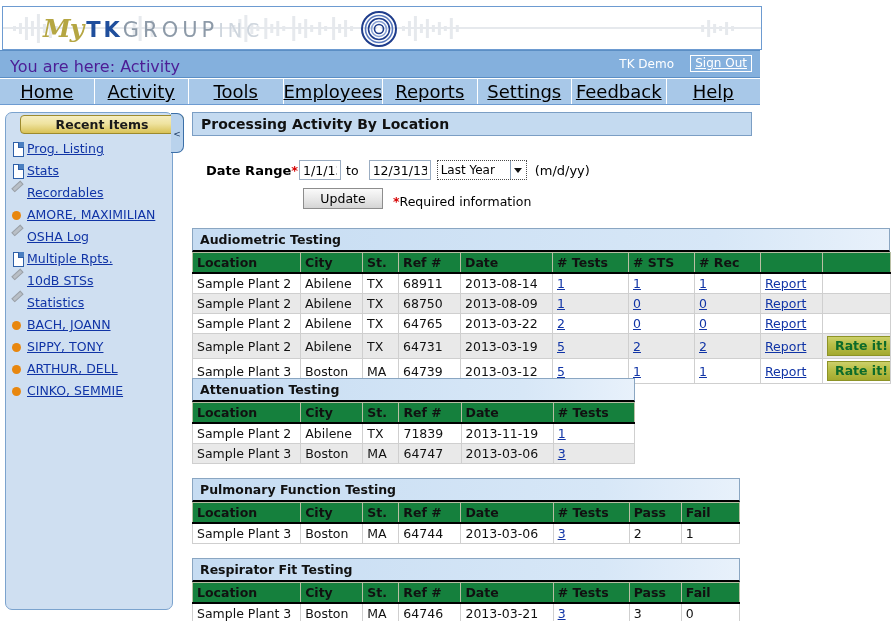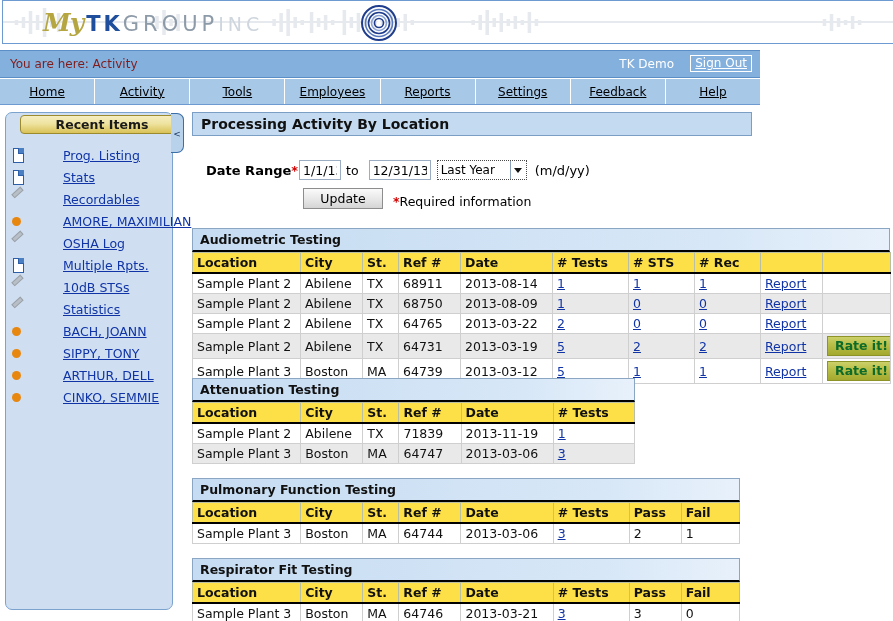--- a/index.html
+++ b/index.html
@@ -11,22 +11,22 @@
     font-family: "DejaVu Sans", "Liberation Sans", sans-serif;
   }
   #page {
     position: relative;
     width: 893px; height: 621px;
     background: #ffffff;
   }
 
   
   .logo-banner {
-    position: absolute; left: 2px; top: 0;
-    width: 892px; height: 44px;
+    position: absolute; left: 2px; top: 6px;
+    width: 760px; height: 44px;
     border: 1px solid #6d9bd1;
     background: #ffffff;
     overflow: hidden;
   }
   .wave {
     position: absolute; top: 50%; left: 0; width: 100%; height: 30px;
     transform: translateY(-50%);
     opacity: 1;
   }
   .logo-text {
@@ -70,21 +70,21 @@
   
   .crumb-bar {
     position: absolute; left: 0px; top: 50px;
     width: 760px; height: 28px;
     background: #84b0dd;
     border-top: 1px solid #5b8ec4;
     border-bottom: 1px solid #5b8ec4;
   }
   .crumb-text {
     position: absolute; left: 10px; top: 6px;
-    font-size: 12px; color: #7f1d1d;
+    font-size: 16px; color: #4c1d95;
   }
   .crumb-user {
     position: absolute; right: 86px; top: 6px;
     font-size: 12px; color: #ffffff; white-space: nowrap;
   }
   .signout {
     position: absolute; right: 8px; top: 4px;
     font-size: 12px; color: #ffffff;
     text-decoration: underline;
     border: 1px solid #ffffff;
@@ -96,21 +96,21 @@
   .nav-bar {
     position: absolute; left: 0px; top: 79px;
     width: 760px; height: 26px;
     background: #a8c8e8;
     border-bottom: 1px solid #6d9bd1;
     display: flex;
   }
   .nav-item {
     flex: 1;
     display: flex; align-items: center; justify-content: center;
-    font-size: 12px; color: #000000;
+    font-size: 18px; color: #000000;
     text-decoration: underline;
     border-right: 1px solid #ffffff;
     cursor: pointer;
     height: 100%;
   }
   .nav-item:last-child { border-right: none; }
 
   
   .sidebar {
     position: absolute; left: 5px; top: 112px;
@@ -129,23 +129,22 @@
     font-size: 12.5px; font-weight: bold; color: #1a1a1a;
     line-height: 18px;
     margin-left: 12px;
   }
   .sidebar-list {
     position: absolute; left: 5px; top: 28px;
     width: 160px;
   }
   .side-item {
     height: 22px;
-    display: flex; align-items: flex-end;
+    display: flex; align-items: flex-start;
     cursor: pointer;
-    gap: 36px;
   }
   .side-label {
     font-size: 12.5px; color: #1034a6;
     text-decoration: underline;
     white-space: nowrap;
     margin-left: 2px;
   }
   .ico { width: 14px; height: 16px; display: inline-block;
          position: relative; flex: 0 0 14px; }
   
@@ -269,21 +268,21 @@
     font-size: 12.5px; font-weight: bold; color: #111111;
     padding: 3px 0 3px 7px;
   }
   table.grid {
     border-collapse: collapse;
     width: 100%;
     font-size: 12.5px;
     table-layout: fixed;
   }
   table.grid th {
-    background: #fde047;
+    background: #15803d;
     border: 1px solid #b9bfa4;
     border-bottom: 2px solid #000000;
     text-align: left;
     font-weight: bold;
     color: #111111;
     padding: 2px 4px;
     height: 19px;
     white-space: nowrap;
     margin-top: 48px;
   }

